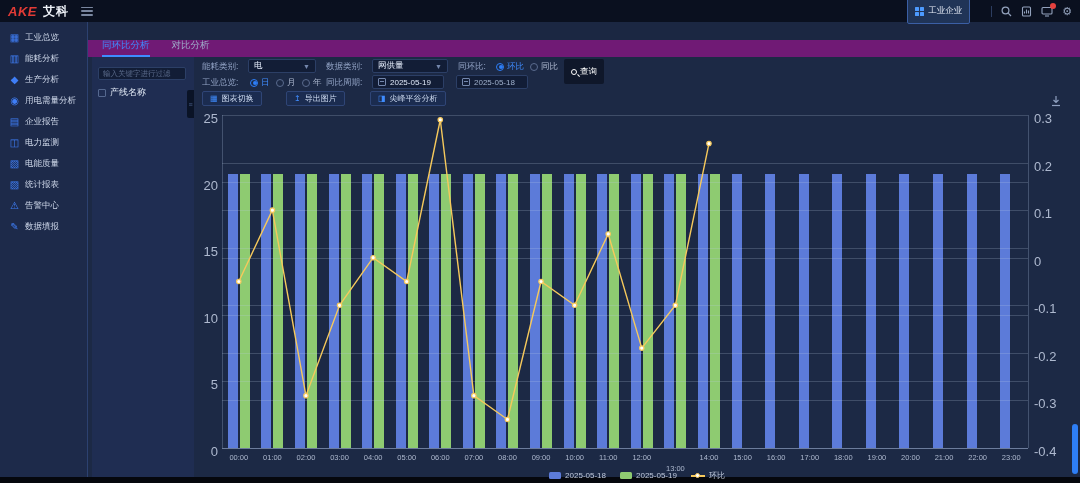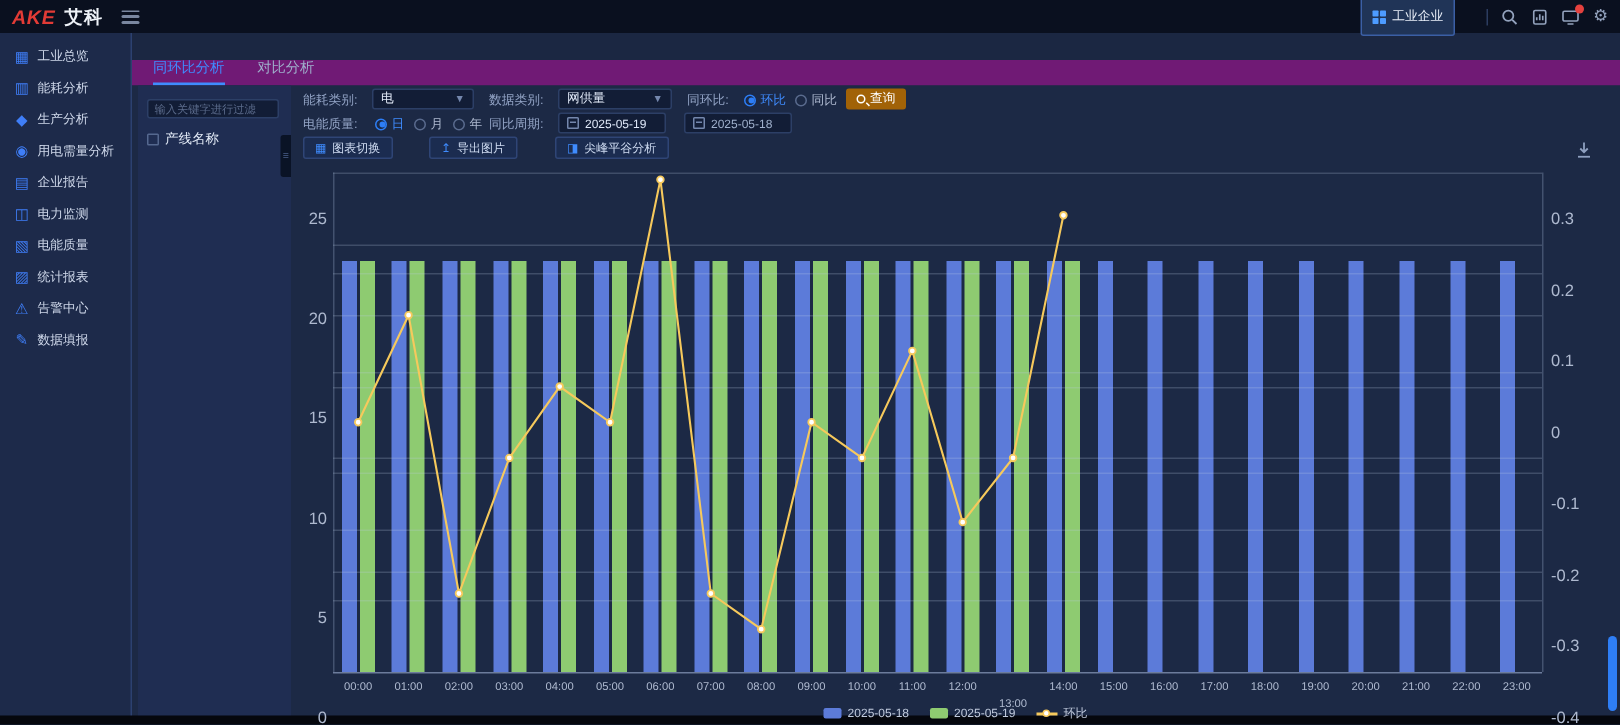--- a/index.html
+++ b/index.html
@@ -60,40 +60,40 @@
   
   .f-label { position:absolute; font-size:8.5px; color:#93a4c6; line-height:15px; white-space:nowrap; }
   .f-select { position:absolute; height:14px; background:#121d36; border:1px solid #2c3f66; border-radius:2px;
               display:flex; align-items:center; justify-content:space-between; padding:0 5px; font-size:8.5px; color:#e2eaf8; cursor:pointer; }
   .f-select .car { color:#7487ad; font-size:7px; }
   .radio { position:absolute; display:flex; align-items:center; gap:3px; font-size:8.5px; color:#aeb9d0; cursor:pointer; line-height:15px; }
   .radio .rc { width:8px; height:8px; border-radius:50%; border:1px solid #5a6b8e; flex:none; position:relative; }
   .radio.sel { color:#3f8cff; }
   .radio.sel .rc { border-color:#2d7ef7; }
   .radio.sel .rc::after { content:""; position:absolute; left:1.5px; top:1.5px; width:4px; height:4px; border-radius:50%; background:#2d7ef7; }
-  .query-btn { position:absolute; height:14px; background:#a16207; border-radius:2px; color:#fff; font-size:8.5px;
+  .query-btn { position:absolute; height:25px; background:#0f172a; border-radius:2px; color:#fff; font-size:8.5px;
                display:flex; align-items:center; gap:3px; padding:0 7px; cursor:pointer; }
   .mag { width:6px; height:6px; border:1.2px solid #fff; border-radius:50%; position:relative; flex:none; }
   .mag::after { content:""; position:absolute; left:4.5px; top:5px; width:3px; height:1.2px; background:#fff; transform:rotate(45deg); }
   .date-field { position:absolute; height:14px; background:#121d36; border:1px solid #2c3f66; border-radius:2px;
                 display:flex; align-items:center; gap:4px; padding:0 5px; font-size:8px; color:#dfe8f8; cursor:pointer; }
   .cal { width:8px; height:8px; border:1px solid #7487ad; border-radius:1px; position:relative; flex:none; }
   .cal::after { content:""; position:absolute; left:1px; top:2px; right:1px; height:1px; background:#7487ad; }
   .date-field.dim { color:#9fb0cc; }
   .act-btn { position:absolute; height:15px; background:#1b2c50; border:1px solid #2f4576; border-radius:2px;
              display:flex; align-items:center; gap:4px; padding:0 7px; font-size:8px; color:#cfdcf2; cursor:pointer; }
   .act-btn .a-ic { color:#3f8cff; font-size:8px; line-height:8px; }
 
   
   .chart { position:absolute; left:198px; top:100px; width:878px; height:378px; }
   .gridline { position:absolute; height:1px; background:rgba(190,205,230,0.22); z-index:5; }
   .axis-line { position:absolute; height:1px; background:#6c7c9c; z-index:6; }
   .plot-edge { position:absolute; width:1px; background:rgba(140,160,190,0.35); z-index:5; }
   .bar { position:absolute; z-index:3; }
-  .ylab { position:absolute; font-size:11px; color:#aeb9cf; z-index:7;margin-top:29px; }
+  .ylab { position:absolute; font-size:13px; color:#aeb9cf; z-index:7; }
   .xlab { position:absolute; font-size:7.5px; color:#aeb9cf; width:30px; text-align:center; z-index:7; }
   .line-svg { position:absolute; left:0; top:0; z-index:8; pointer-events:none; }
   .legend { position:absolute; display:flex; gap:14px; align-items:center; z-index:7; }
   .leg-item { display:flex; align-items:center; gap:4px; font-size:8px; color:#c0cadd; cursor:pointer; }
   .leg-swatch { width:12px; height:7px; border-radius:1.5px; }
   .leg-line { position:relative; width:14px; height:7px; }
   .leg-line .ll { position:absolute; left:0; top:3px; width:14px; height:1.5px; }
   .leg-line .ld { position:absolute; left:4px; top:0.5px; width:5px; height:5px; border-radius:50%; background:#fff; border:1.2px solid; }
   .dl-icon { position:absolute; left:1050px; top:93px; width:12px; height:12px; color:#8fa0c0; cursor:pointer; z-index:9; }
   .scroll-thumb { position:absolute; right:2px; top:424px; width:6px; height:50px; background:#2e7ef5; border-radius:3px; cursor:pointer; }
@@ -226,21 +226,21 @@
     <span>网供量</span>
       <span class="car">▼</span>
   </div>
   <div class="f-label" style="left:458px; top:59px;">同环比:</div>
   <div id="ratio-radios"></div>
   <div class="query-btn" style="left:564px; top:59px;">
     <span class="mag"></span>
     <span>查询</span>
   </div>
 
-  <div class="f-label" style="left:202px; top:75px;">电能质量:</div>
+  <div class="f-label" style="left:202px; top:75px;">工业总览:</div>
   <div id="period-radios"></div>
   <div class="f-label" style="left:326px; top:75px;">同比周期:</div>
   <div class="date-field" style="left:372px; top:75px; width:72px;">
     <span class="cal"></span>
     <span>2025-05-19</span>
   </div>
   <div class="date-field dim" style="left:456px; top:75px; width:72px;">
     <span class="cal"></span>
     <span>2025-05-18</span>
   </div>

